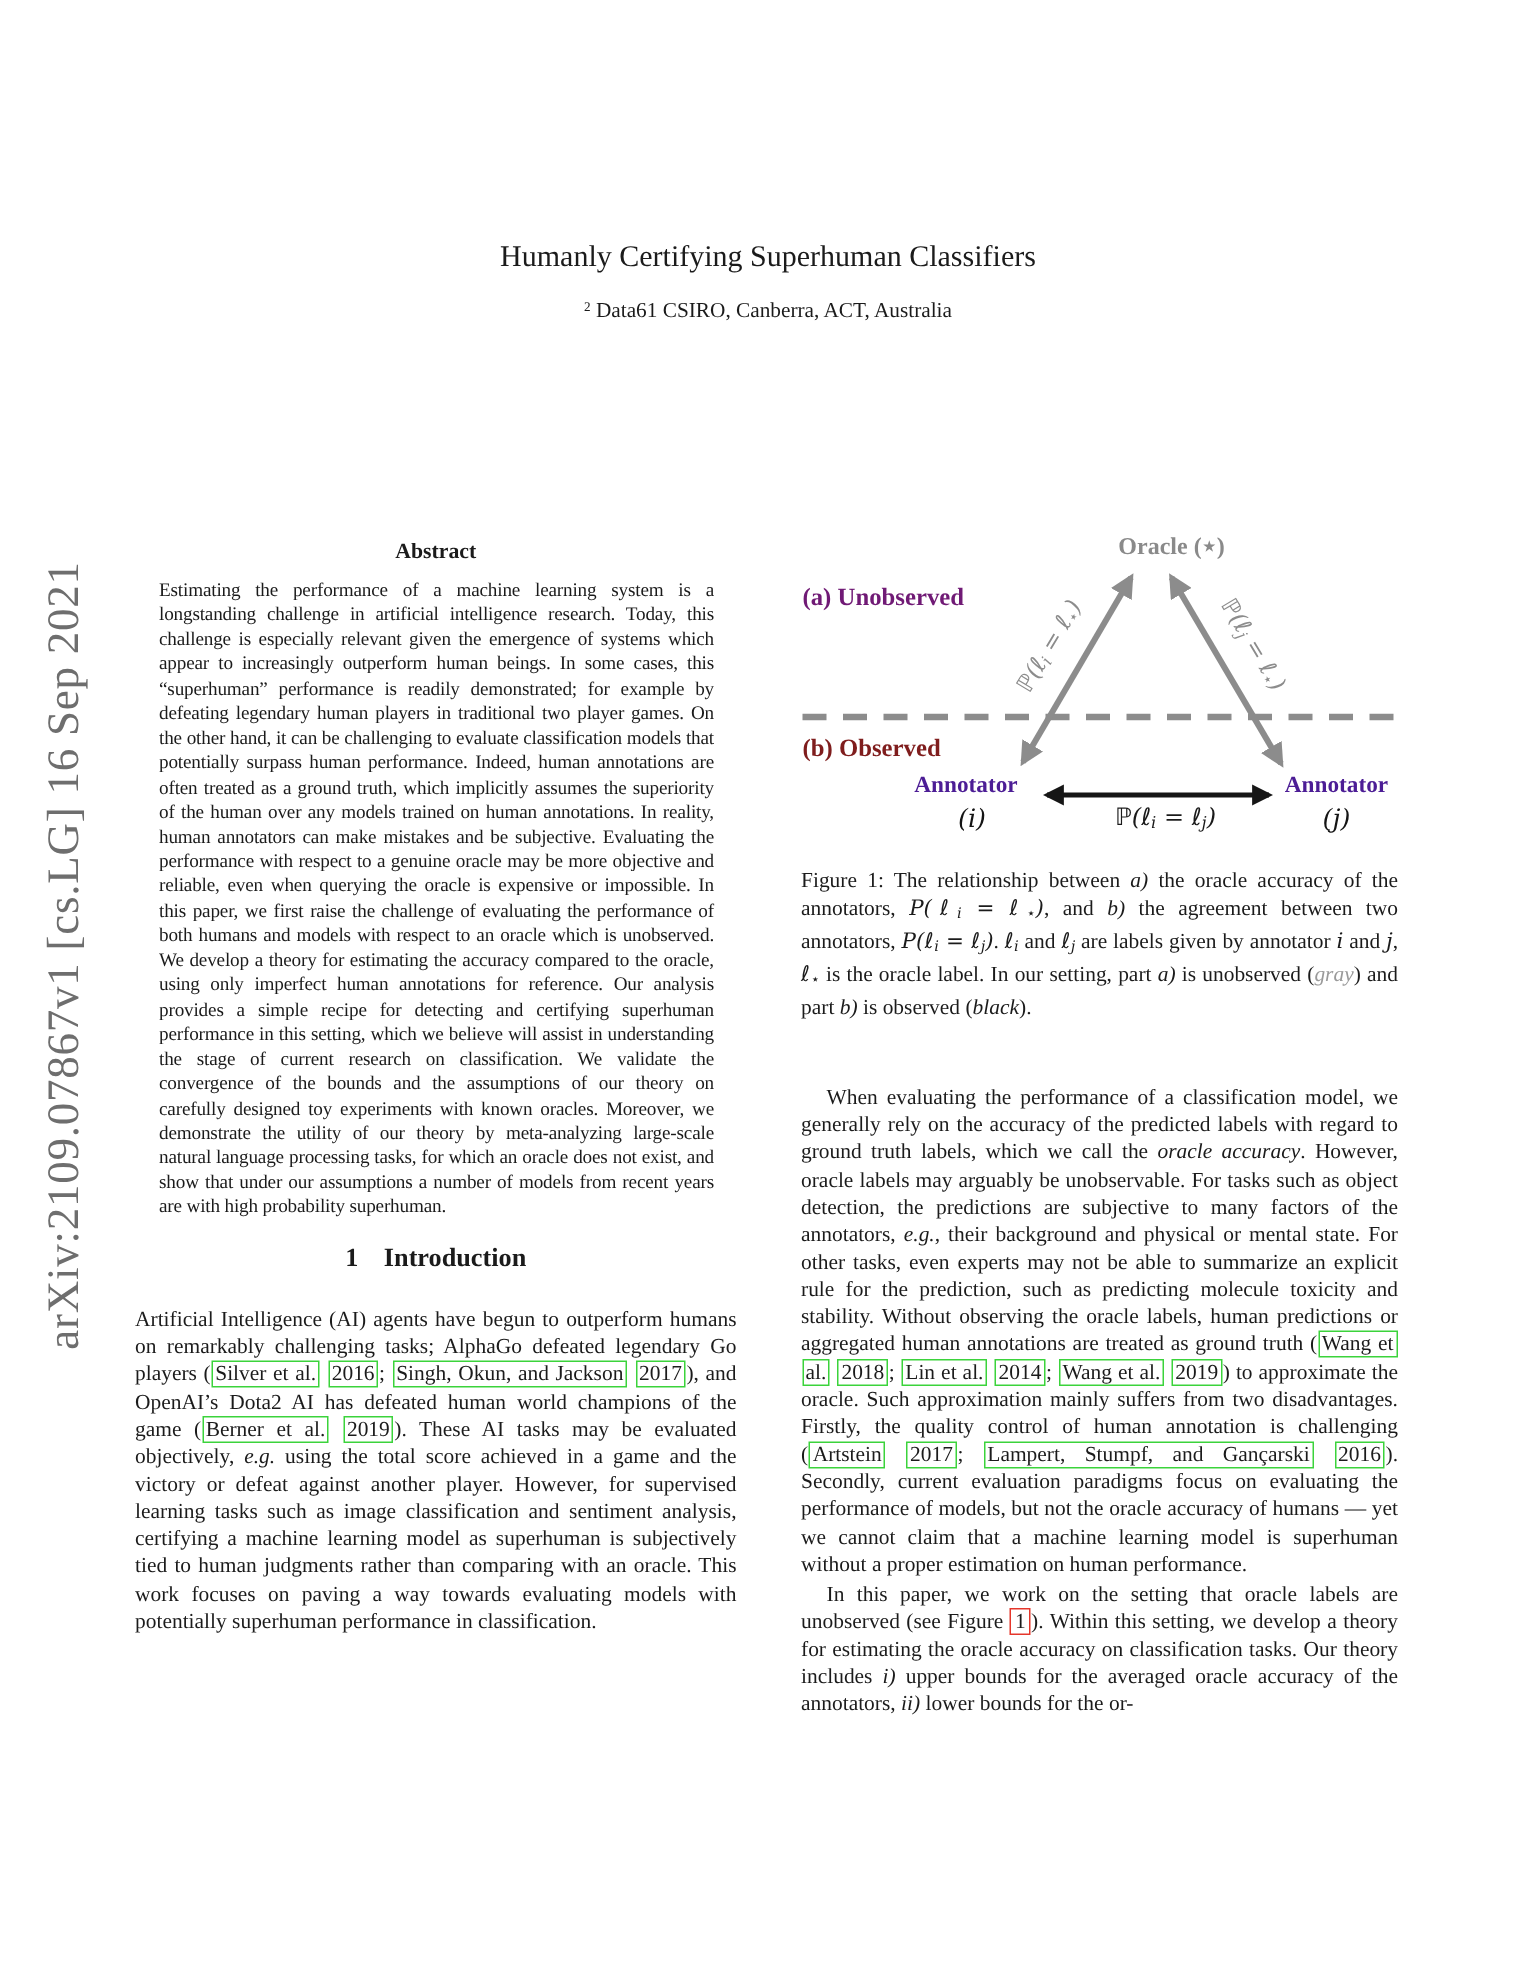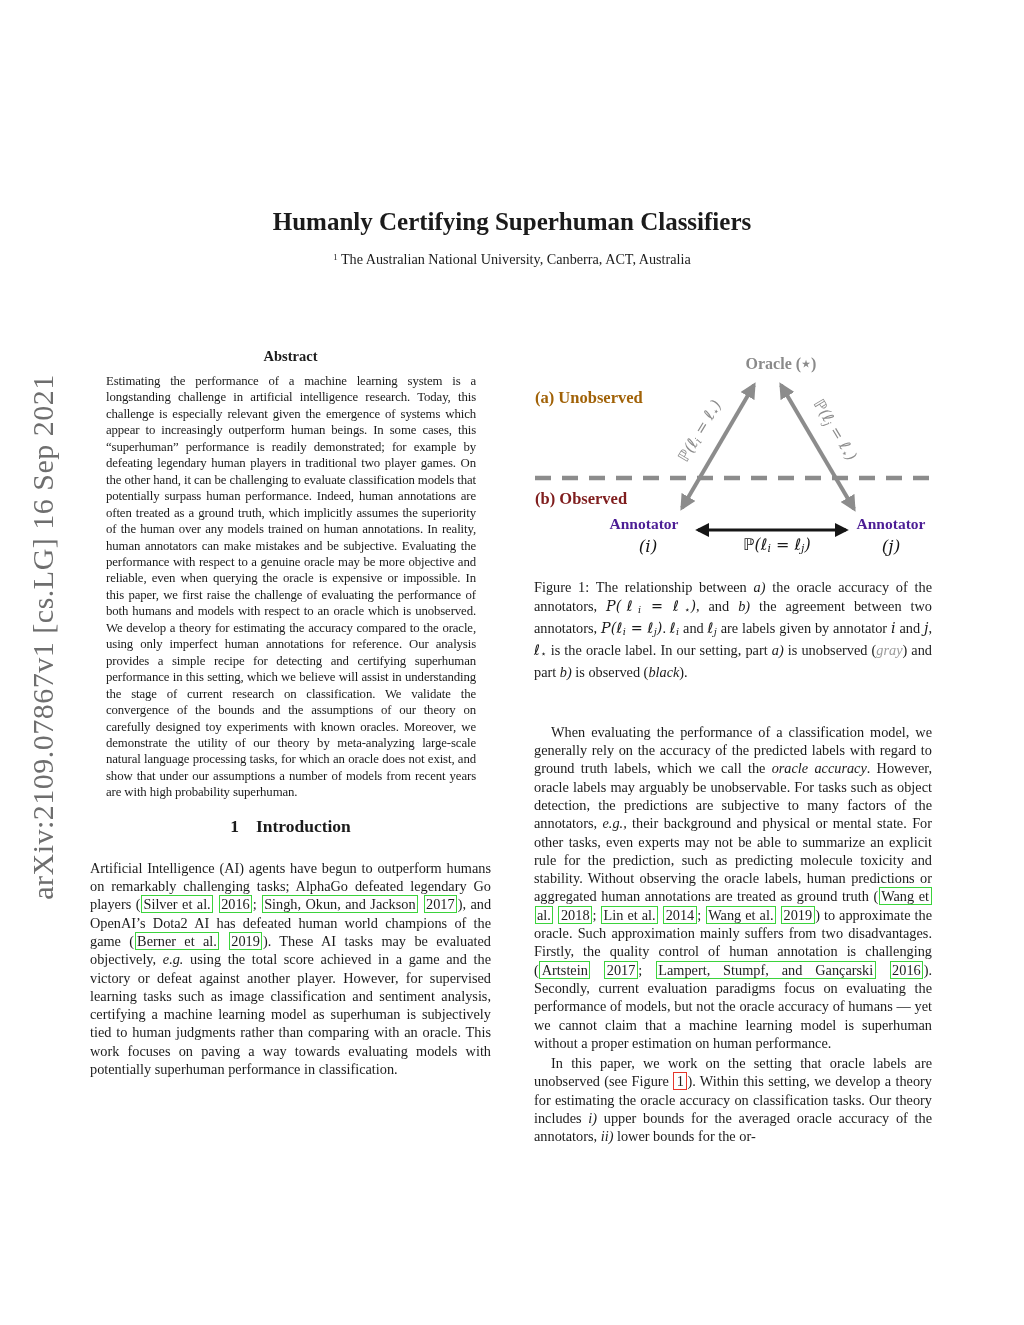--- a/index.html
+++ b/index.html
@@ -10,45 +10,45 @@
   }
   
   .arxiv-anchor { position:absolute; left:43px; top:637px; width:0; height:0; }
   .arxiv-text {
     position:absolute; white-space:nowrap;
     transform:translate(-50%,-50%) rotate(-90deg);
     font-size:30px; color:var(--watermark_gray,#6e6e6e); letter-spacing:0.5px;
   }
   
   .header { position:absolute; left:0; top:160px; width:100%; text-align:center; }
-  .title { font-size:25px; font-weight:bold;margin-top:48px; }
+  .title { font-size:20px; font-weight:normal; }
   .authors { margin-top:17px; font-size:15.5px; font-weight:bold; }
   .affils { margin-top:13px; font-size:14.2px; line-height:17.5px; }
   .email { margin-top:3px; font-family:"DejaVu Sans Mono", monospace; font-size:13px; letter-spacing:2px; }
   
-  .col-left  { position:absolute; left:90px;  top:348px; width:401px; }
+  .col-left  { position:absolute; left:90px;  top:360px; width:401px; }
   .col-right { position:absolute; left:534px; top:352px; width:398px; }
   .abstract-head { text-align:center; font-weight:bold; font-size:14.5px; }
   .abstract-body {
     margin:8px 15px 0 16px; font-size:12.8px; line-height:16.45px;
     text-align:justify; letter-spacing:-0.12px;
   }
   .section-head { margin-top:15px; text-align:center; font-size:17.5px; font-weight:bold; }
   .section-head .sec-num { margin-right:17px; }
   .para { font-size:14.3px; line-height:18.3px; text-align:justify; }
   .intro-para { margin-top:22px; }
   .indent { text-indent:17px; }
   .p1 { margin-top:41px; }
   .p2 { margin-top:2px; }
   
   .figure-box { position:relative; width:398px; height:218px; }
   .figure-box svg { position:absolute; left:0; top:0; }
   .fig-label { position:absolute; white-space:nowrap; }
   .oracle-label { left:247px; top:2px; transform:translateX(-50%); font-weight:bold; font-size:16px; color:#8a8a8a; }
-  .region-a { left:1px; top:36px; font-weight:bold; font-size:16.5px; color:#a16207;font-family:Liberation Serif, serif; }
+  .region-a { left:1px; top:36px; font-weight:bold; font-size:16.5px; color:#701a75;font-family:Liberation Serif, serif; }
   .region-b { left:1px; top:137px; font-weight:bold; font-size:16.5px; color:#7f1d1d; }
   .ann-name { font-weight:bold; font-size:15.5px; color:#4c1d95; transform:translateX(-50%); }
   .ann-left-name  { left:110px; top:163px; }
   .ann-right-name { left:357px; top:163px; }
   .ann-id { font-size:17px; transform:translateX(-50%); color:#141414; }
   .ann-left-id  { left:114px; top:184px; }
   .ann-right-id { left:357px; top:184px; }
   .edge-bottom-label { left:243px; top:183px; transform:translateX(-50%); font-size:16px; color:#1a1a1a; }
   .edge-rot { font-size:15.5px; color:#8c8c8c; }
   .edge-left-label  { left:166px; top:79px; transform:translate(-50%,-50%) rotate(-59deg); }
@@ -74,21 +74,21 @@
 </head>
 <body style="--citation_box: #3bd33b; --reference_box: #e5362b; --figure_gray: #8c8c8c; --watermark_gray: #6e6e6e;">
 
 <div class="arxiv-anchor">
   <span class="arxiv-text">arXiv:2109.07867v1  [cs.LG]  16 Sep 2021</span>
 </div>
 
 <div class="header">
   <div class="title">Humanly Certifying Superhuman Classifiers</div>
   <div class="affils">
-    <div><span class="seg-sup">1</span><span class="seg-p"> The Australian National University, Canberra, ACT, Australia</span></div>
+    <div><span class="seg-sup">2</span><span class="seg-p"> Data61 CSIRO, Canberra, ACT, Australia</span></div>
   </div>
 </div>
 
 <div class="col-left">
   <div class="abstract-head">Abstract</div>
   <div class="abstract-body">Estimating the performance of a machine learning system is a longstanding challenge in artificial intelligence research. Today, this challenge is especially relevant given the emergence of systems which appear to increasingly outperform human beings. In some cases, this “superhuman” performance is readily demonstrated; for example by defeating legendary human players in traditional two player games. On the other hand, it can be challenging to evaluate classification models that potentially surpass human performance. Indeed, human annotations are often treated as a ground truth, which implicitly assumes the superiority of the human over any models trained on human annotations. In reality, human annotators can make mistakes and be subjective. Evaluating the performance with respect to a genuine oracle may be more objective and reliable, even when querying the oracle is expensive or impossible. In this paper, we first raise the challenge of evaluating the performance of both humans and models with respect to an oracle which is unobserved. We develop a theory for estimating the accuracy compared to the oracle, using only imperfect human annotations for reference. Our analysis provides a simple recipe for detecting and certifying superhuman performance in this setting, which we believe will assist in understanding the stage of current research on classification. We validate the convergence of the bounds and the assumptions of our theory on carefully designed toy experiments with known oracles. Moreover, we demonstrate the utility of our theory by meta-analyzing large-scale natural language processing tasks, for which an oracle does not exist, and show that under our assumptions a number of models from recent years are with high probability superhuman.</div>
   <div class="section-head">
     <span class="sec-num">1</span><span>Introduction</span>
   </div>
   <div class="para intro-para"><span class="seg-p">Artificial Intelligence (AI) agents have begun to outperform humans on remarkably challenging tasks; AlphaGo defeated legendary Go players (</span><span class="seg-cite">Silver et al.</span><span class="seg-p"> </span><span class="seg-cite">2016</span><span class="seg-p">; </span><span class="seg-cite">Singh, Okun, and Jackson</span><span class="seg-p"> </span><span class="seg-cite">2017</span><span class="seg-p">), and OpenAI’s Dota2 AI has defeated human world champions of the game (</span><span class="seg-cite">Berner et al.</span><span class="seg-p"> </span><span class="seg-cite">2019</span><span class="seg-p">). These AI tasks may be evaluated objectively, </span><span class="seg-i">e.g.</span><span class="seg-p"> using the total score achieved in a game and the victory or defeat against another player. However, for supervised learning tasks such as image classification and sentiment analysis, certifying a machine learning model as superhuman is subjectively tied to human judgments rather than comparing with an oracle. This work focuses on paving a way towards evaluating models with potentially superhuman performance in classification.</span></div>

